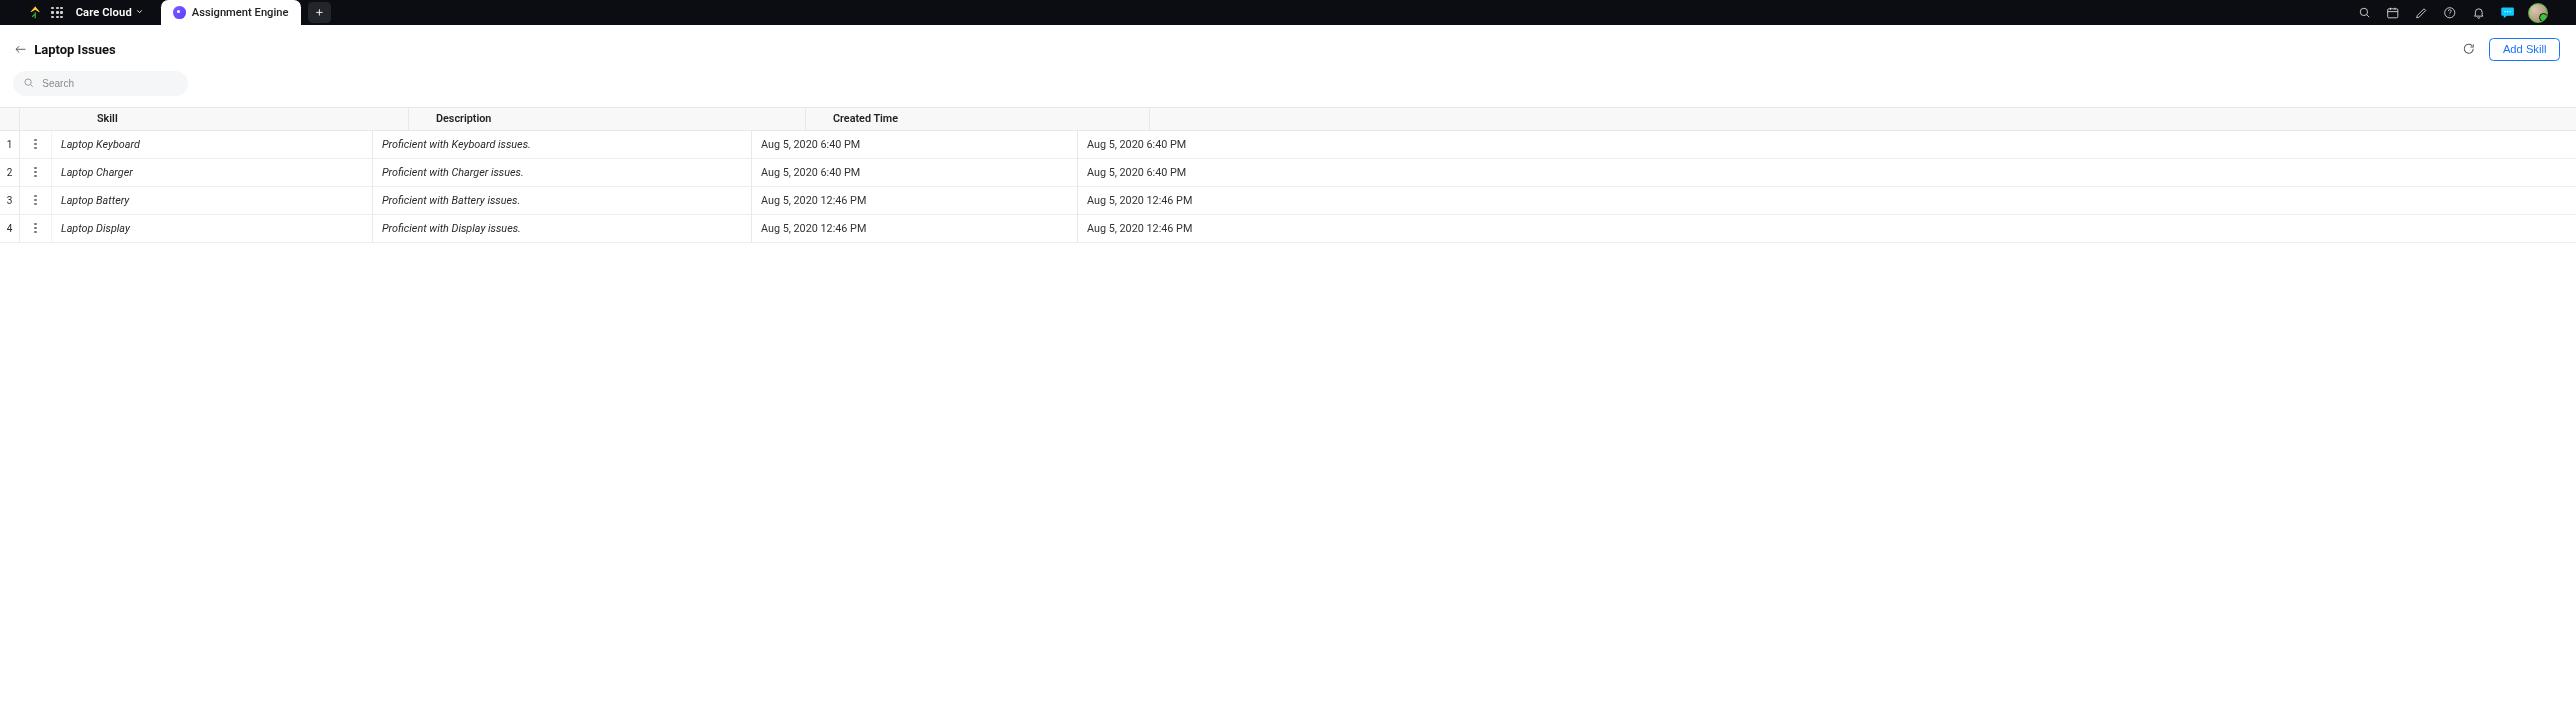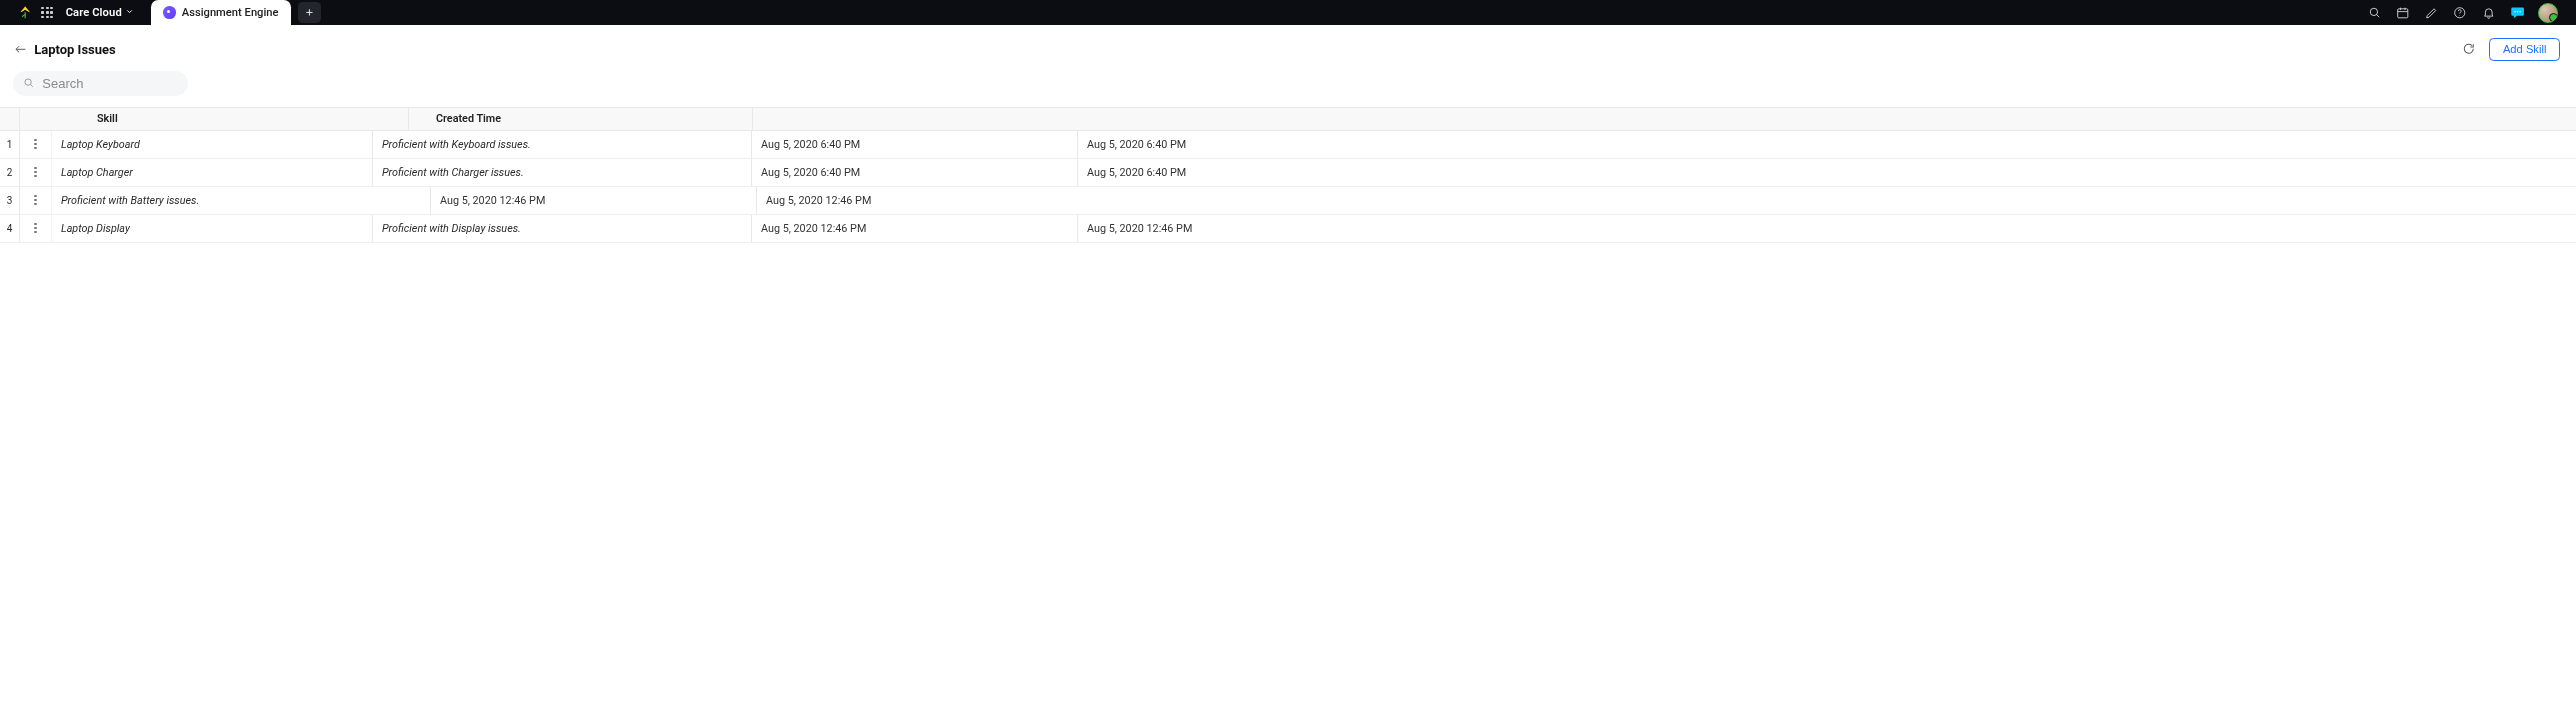--- a/index.html
+++ b/index.html
@@ -1,19 +1,19 @@
 <!DOCTYPE html>
 <html style="font-size:14.4px"><head>
   <meta charset="utf-8">
   <style>
     * { margin: 0; padding: 0; box-sizing: border-box; }
     body { font-family: -apple-system, BlinkMacSystemFont, "Segoe UI", Roboto, Helvetica, Arial, sans-serif; font-size: 11.7px; color: #222; background: #fff; }
     
     
-    .topbar { background: #0b0d12; height: 25px; display: flex; align-items: center; color: #fff; padding: 0 18px; }
+    .topbar { background: #0b0d12; height: 25px; display: flex; align-items: center; color: #fff; padding: 0 28px; }
     .topbar-left { display: flex; align-items: center; gap: 9px; }
     .brand-logo { display: flex; align-items: center; }
     .apps-grid { display: grid; grid-template-columns: repeat(3, 2.7px); grid-template-rows: repeat(3, 2.7px); gap: 1.8px; cursor: pointer; }
     .apps-grid span { background: #d0d0d0; width: 2.7px; height: 2.7px; border-radius: 0.9px; display: block; }
     .workspace-name { font-size: 11.2px; font-weight: 600; display: flex; align-items: center; gap: 3.6px; letter-spacing: 0.1px; margin-left: 3.6px; }
     .chev-down svg { stroke: #fff; }
     
     .tab-strip { display: flex; align-items: flex-end; margin-left: 7.2px; height: 25px; }
     .tab { background: #fff; color: #222; height: 25px; border-radius: 7.2px 7.2px 0 0; padding: 0 12.6px; display: flex; align-items: center; gap: 6px; font-size: 11.2px; font-weight: 500; cursor: pointer; }
     .tab-icon { width: 12.6px; height: 12.6px; border-radius: 50%; background: linear-gradient(135deg,#7b5cff,#5e3cff); position: relative; }
@@ -32,21 +32,21 @@
     .page-head { display: flex; align-items: center; padding: 12.6px 16px 9px 10.8px; }
     .back-arrow { width: 18px; height: 18px; display: flex; align-items: center; justify-content: center; cursor: pointer; margin-right: 5.4px; }
     .page-title { font-size: 13px; font-weight: 700; color: #111; }
     .page-head .spacer { flex: 1; }
     .refresh-btn { width: 20px; height: 20px; display: flex; align-items: center; justify-content: center; cursor: pointer; margin-right: 10.8px; }
     .add-skill-btn { border: 0.9px solid #1a73ff; color: #1a73ff; background: #fff; font-size: 11.2px; font-weight: 500; padding: 4.5px 12.6px; border-radius: 4.5px; cursor: pointer; }
     
     
     .search-row { padding: 1.8px 12.6px 10.8px 12.6px; }
     .search-box { width: 175px; background: #f5f6f7; border-radius: 18px; height: 25px; display: flex; align-items: center; padding: 0 10.8px; gap: 7.2px; }
-    .search-box input { border: none; outline: none; background: transparent; font-size: 13px; color: #666; flex: 1; }
+    .search-box input { border: none; outline: none; background: transparent; font-size: 10px; color: #666; flex: 1; }
     .search-box input::placeholder { color: #8a8a8a; }
     
     
     .tbl { width: 100%; border-top: 0.9px solid #e7e8ea; }
     .tbl-head, .tbl-row { display: flex; align-items: stretch; }
     .tbl-head { border-bottom: 0.9px solid #e7e8ea; background: #f8f8f8; gap: 18px; }
     .tbl-row { border-bottom: 0.9px solid #eeeef0; }
     .cell { padding: 0 9px; display: flex; align-items: center; font-size: 10.8px; }
     .cell.head { color: #222; font-weight: 600; height: 21.5px; }
     .cell.body { height: 27px; color: #2a2a2a; }
@@ -188,20 +188,23 @@
   </div>
 </div>
 
 <div class="tbl">
   <div class="tbl-head">
     <div class="cell head col-idx"></div>
     <div class="cell head col-menu"></div>
     <div class="cell head col-skill">
         <span>Skill</span>
       </div>
+    <div class="cell head col-desc">
+        <span>Description</span>
+      </div>
     <div class="cell head col-created">
         <span>Created Time</span>
       </div>
   </div>
   <div class="tbl-body" id="tbl-body">
       <div class="tbl-row">
         <div class="cell body col-idx">1</div>
         <div class="cell body col-menu">
           <div class="row-menu-dots">
             <span></span>
@@ -230,20 +233,21 @@
       </div>
       <div class="tbl-row">
         <div class="cell body col-idx">3</div>
         <div class="cell body col-menu">
           <div class="row-menu-dots">
             <span></span>
             <span></span>
             <span></span>
           </div>
         </div>
+        <div class="cell body col-skill">Laptop Battery</div>
         <div class="cell body col-desc">Proficient with Battery issues.</div>
         <div class="cell body col-created">Aug 5, 2020 12:46 PM</div>
         <div class="cell body col-modified">Aug 5, 2020 12:46 PM</div>
       </div>
       <div class="tbl-row">
         <div class="cell body col-idx">4</div>
         <div class="cell body col-menu">
           <div class="row-menu-dots">
             <span></span>
             <span></span>

